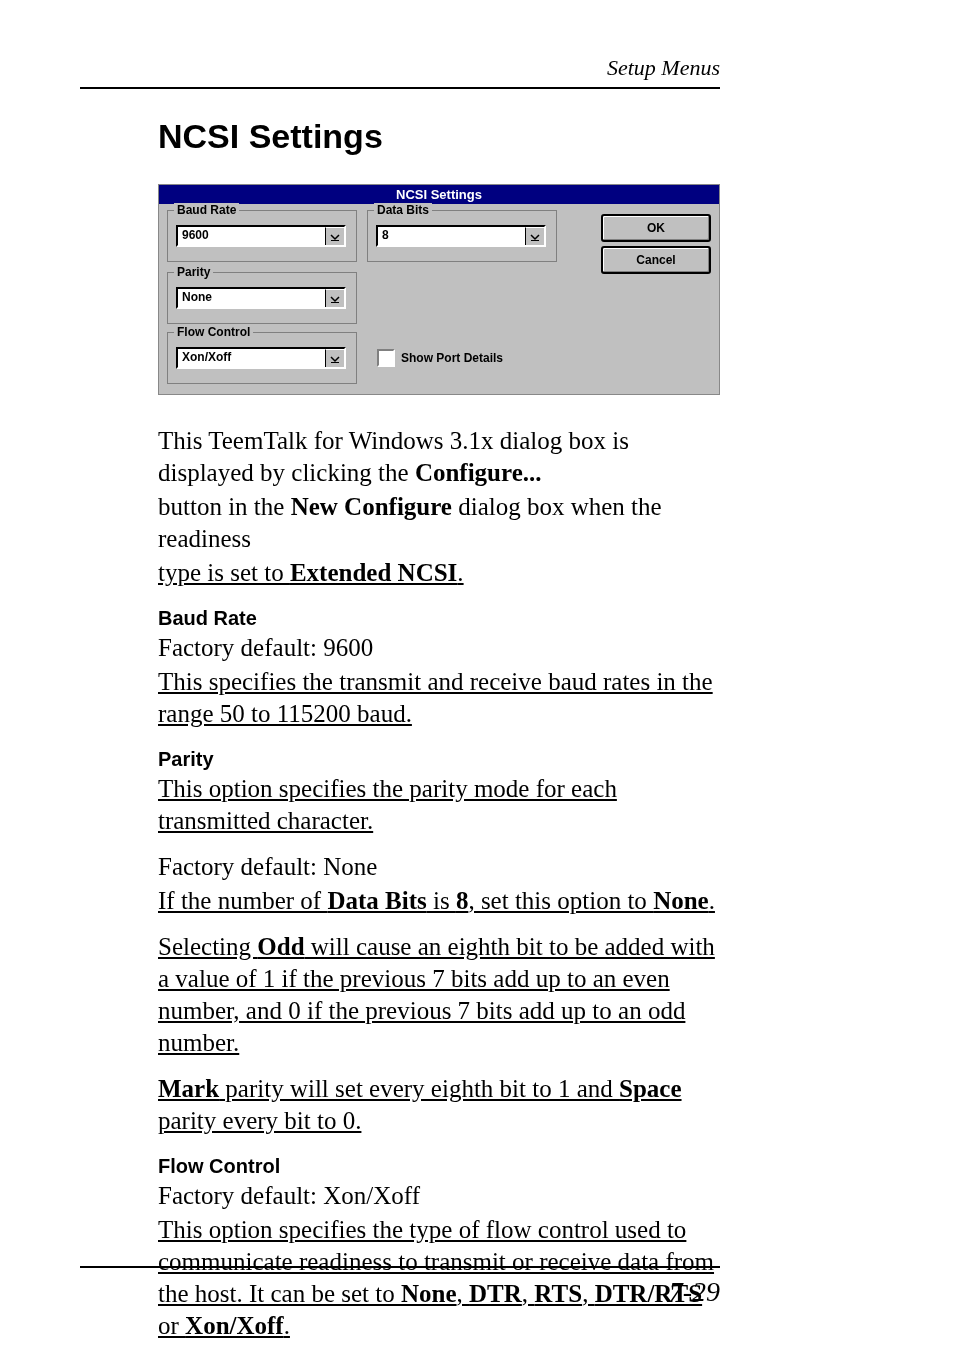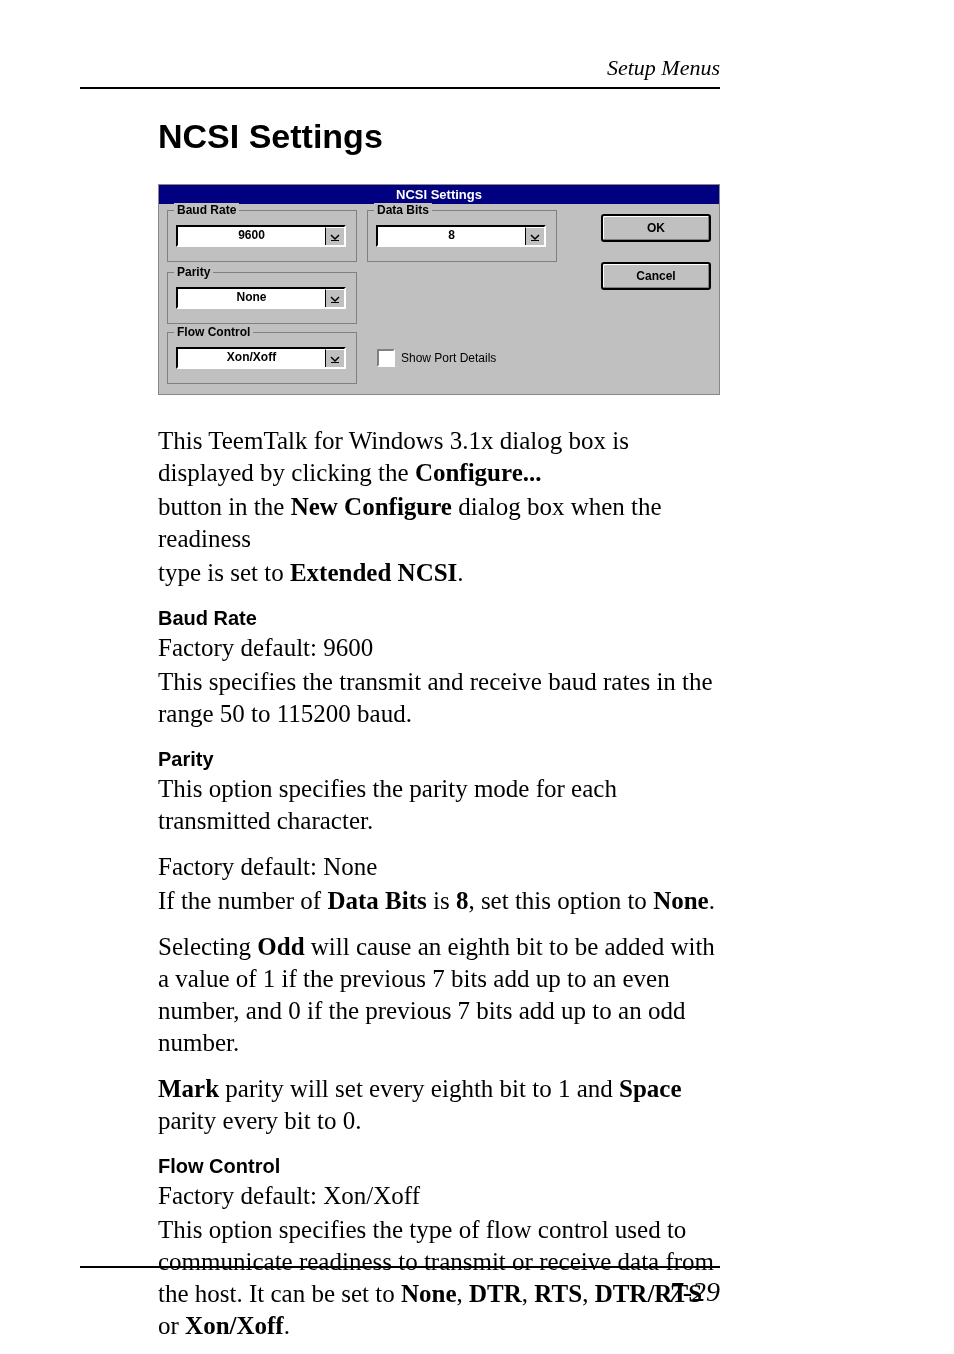--- a/index.html
+++ b/index.html
@@ -106,21 +106,20 @@
     height: 22px;
     width: 170px;
     background: #fff;
     border-top: 2px solid #000;
     border-left: 2px solid #000;
     border-right: 2px solid #fff;
     border-bottom: 2px solid #fff;
     box-sizing: border-box;
     font-size: 12px;
     font-weight: 700;
-    text-align: center;
   }
   .win31-combo .combo-text {
     flex: 1;
     padding: 1px 4px;
     white-space: nowrap;
     overflow: hidden;
   }
   .win31-combo .combo-btn {
     width: 18px;
     border-left: 1px solid #000;
@@ -129,21 +128,21 @@
     align-items: center;
     justify-content: center;
     border-top: 1px solid #fff;
   }
   .win31-combo .combo-btn svg { width: 10px; height: 10px; }
 
   .dlg-buttons {
     width: 110px;
     display: flex;
     flex-direction: column;
-    gap: 20px;
+    gap: 4px;
     padding-top: 4px;
   }
   .win31-btn {
     height: 28px;
     border: 2px solid #000;
     border-radius: 3px;
     background: #c0c0c0;
     font-family: inherit;
     font-size: 12px;
     font-weight: 700;
@@ -156,38 +155,38 @@
     display: flex;
     align-items: center;
     gap: 20px;
     margin-top: 8px;
   }
   .chk {
     display: flex;
     align-items: center;
     gap: 6px;
     font-size: 12px;
-    font-weight: 400;
+    font-weight: 700;
   }
   .chkbox {
     width: 14px; height: 14px;
     background: #fff;
     border-top: 2px solid #808080;
     border-left: 2px solid #808080;
     border-right: 2px solid #fff;
     border-bottom: 2px solid #fff;
   }
 
   
   p.body {
     font-size: 25px;
     margin: 0 0 2px 0;
     line-height: 1.28;
   }
-  p.body.spaced { margin-bottom: 14px; }
+  p.body.spaced { margin-bottom: 14px; text-decoration: underline; }
   h3.sub {
     font-family: Arial, Helvetica, sans-serif;
     font-weight: 700;
     font-size: 20px;
     margin: 18px 0 2px 0;
   }
 </style>
 </head>
 <body>
 

